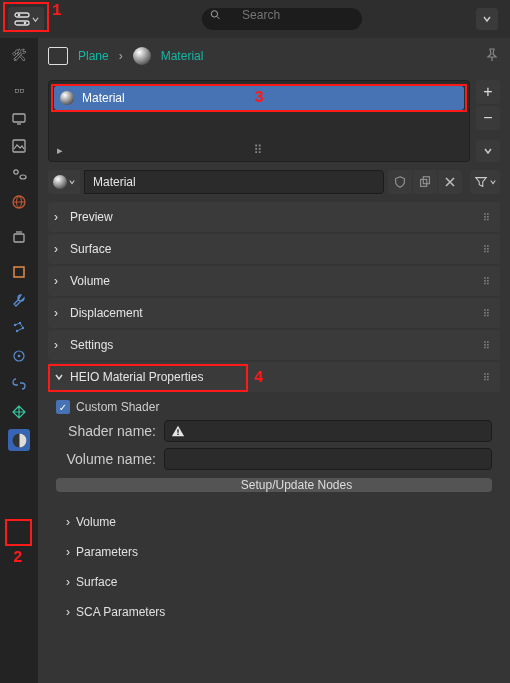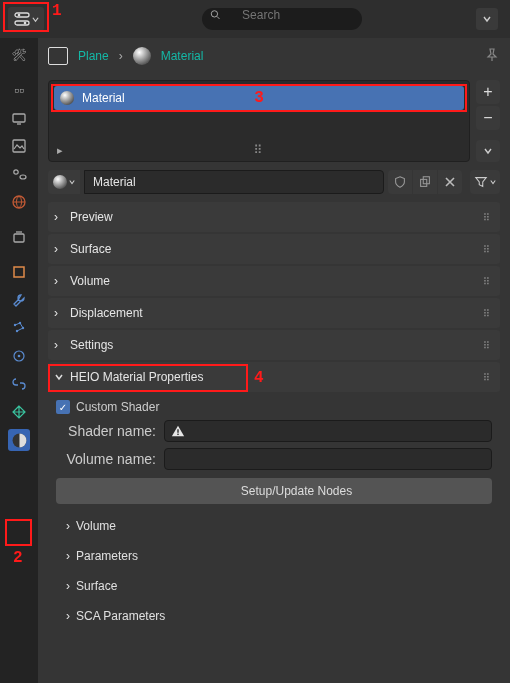--- a/index.html
+++ b/index.html
@@ -44,21 +44,21 @@
 .panel { margin: 0 6px; padding: 0 4px; }
 .phead { height: 30px; display: flex; align-items: center; gap: 6px; padding-left:6px; background:#3a3a3a; border-radius:3px; margin:2px 0; color:#e5e5e5; cursor:pointer; }
 .phead .dots { margin-left:auto; margin-right:8px; color:#888; letter-spacing:2px; font-size:10px; }
 .chev { width:10px; }
 .pbody { padding: 6px 8px 8px; background:#353535; display:flex; flex-direction:column; gap:6px; }
 .checkrow { display:flex; align-items:center; gap:6px; }
 .chk { width:14px; height:14px; background:#4772b3; border-radius:2px; display:flex; align-items:center; justify-content:center; color:#fff; font-size:10px; }
 .formrow { display:flex; align-items:center; gap:8px; }
 .formlbl { width:100px; text-align:right; color:#ccc; font-size:14px; }
 .forminput { flex:1; height:22px; background:#2b2b2b; border:1px solid #1b1b1b; border-radius:4px; display:flex; align-items:center; padding:0 6px; }
-.bigbtn { height:26px; background:#545454; border-radius:4px; display:flex; align-items:center; justify-content:center; color:#ddd; margin: 2px 0 4px; cursor:pointer;padding-left:45px; }
+.bigbtn { height:14px; background:#545454; border-radius:4px; display:flex; align-items:center; justify-content:center; color:#ddd; margin: 2px 0 12px; cursor:pointer;padding-left:45px; }
 .subhead { height:24px; display:flex; align-items:center; gap:6px; padding-left:10px; color:#e0e0e0; cursor:pointer; }
 </style>
 </head>
 <body>
 
 <div class="root">
   <div class="searchbar">
     <div class="prop-ed-btn">
       <svg width="16" height="16" viewBox="0 0 16 16">
         <rect x="1" y="2" width="14" height="4" rx="2" fill="none" stroke="#ddd" stroke-width="1.3"></rect>

